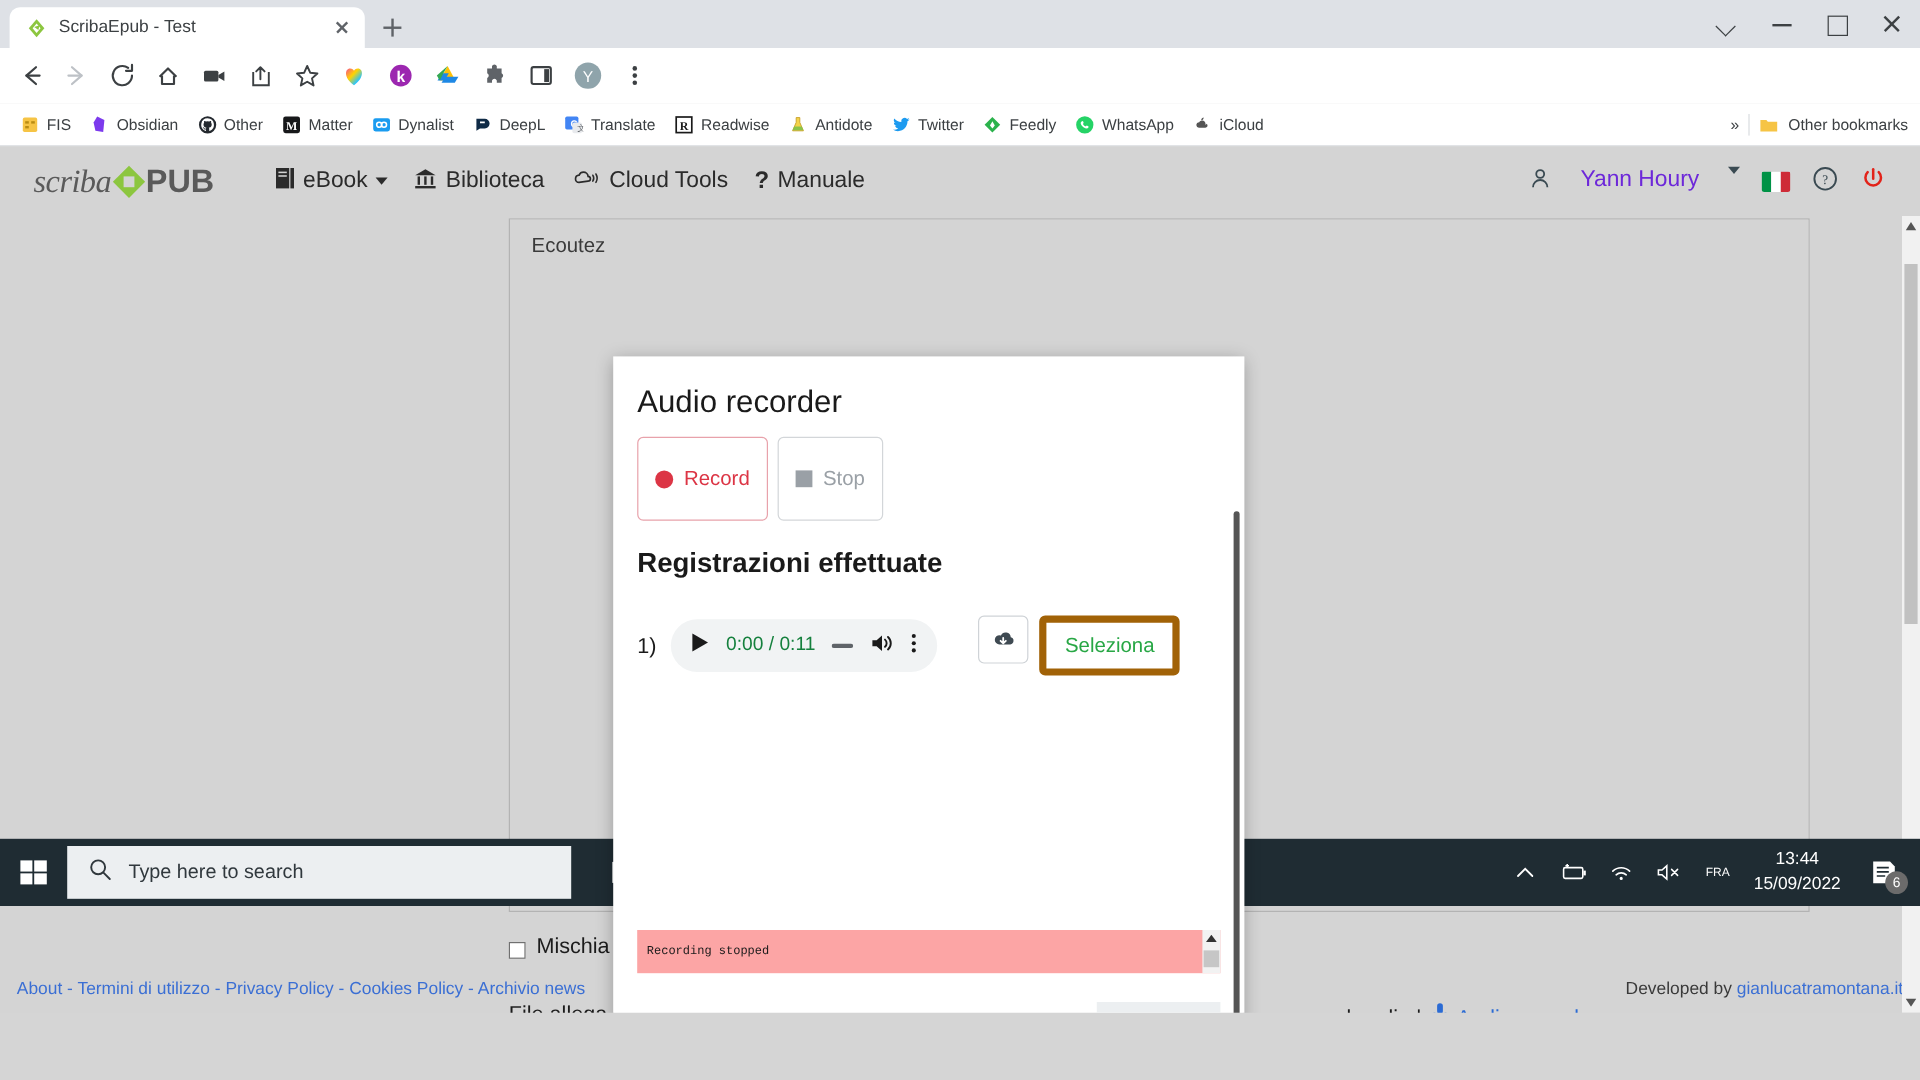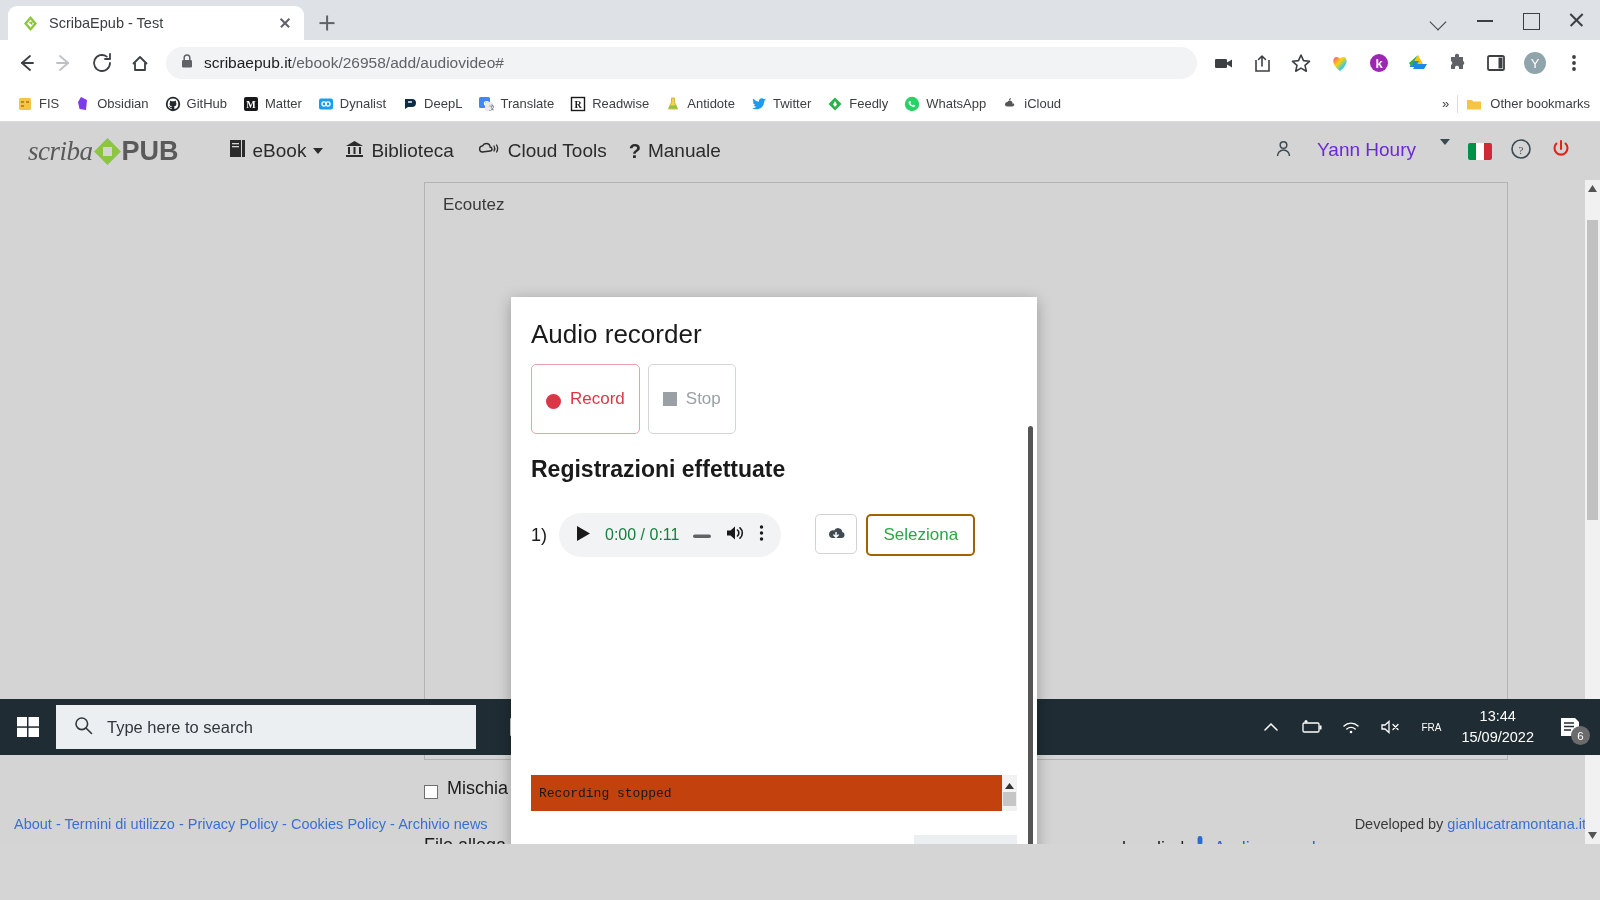--- a/index.html
+++ b/index.html
@@ -136,21 +136,21 @@
 
   
   .modal {
     position: absolute; left: 511px; top: 175px; width: 526px; height: 610px;
     background: #fff; box-shadow: 0 3px 14px rgba(0,0,0,0.28); z-index: 20;
   }
   .modal-title { font-size: 26px; color: #1a1a1a; padding: 22px 20px 6px 20px; font-weight: 400; }
   .modal-body { position: relative; padding: 0 20px; height: 470px; }
   .rec-buttons { display: flex; gap: 8px; margin-top: 8px; }
   .btn-record {
-    display: flex; align-items: flex-end; gap: 9px; border: 1px solid #e8a2ab;
+    display: flex; align-items: center; gap: 9px; border: 1px solid #e8a2ab;
     border-radius: 5px; padding: 24px 14px; color: #dc3545; font-size: 17px; background: #fff;
   }
   .dot-red { width: 15px; height: 15px; border-radius: 50%; background: #dc3545; }
   .btn-stop {
     display: flex; align-items: center; gap: 9px; border: 1px solid #d3d6d9;
     border-radius: 5px; padding: 8px 14px; color: #9aa0a6; font-size: 17px; background: #fff;
   }
   .sq-gray { width: 14px; height: 14px; background: #9aa0a6; }
   .rec-heading { font-size: 23px; font-weight: 700; color: #1a1a1a; margin-top: 22px; }
   .rec-item { display: flex; align-items: center; gap: 12px; margin-top: 30px; }
@@ -159,28 +159,28 @@
     display: flex; align-items: center; gap: 14px; background: #f1f3f4;
     border-radius: 22px; height: 44px; padding: 0 17px;
   }
   .ap-time { font-size: 16px; color: #15803d; }
   .rec-actions { display: flex; gap: 9px; margin-left: 22px; }
   .btn-cloud {
     width: 42px; height: 40px; border: 1px solid #cfd3d7; border-radius: 5px; background: #fff;
     display: flex; align-items: center; justify-content: center;
   }
   .btn-seleziona {
-    border: 2px solid #a16207; border-radius: 5px; background: #fff; color: #28a745;
+    border: 6px solid #a16207; border-radius: 5px; background: #fff; color: #28a745;
     font-size: 17px; padding: 9px 15px;
   }
   .modal-scroll { position: absolute; right: 4px; top: 62px; width: 5px; height: 460px; background: #555; border-radius: 3px; }
   .log-box {
     position: absolute; left: 20px; right: 20px; bottom: 96px; height: 36px;
-    background: #c2410c; display: flex; align-items: center; padding: 0 8px;
-    font-family: "Liberation Mono", monospace; font-size: 13px; color: #1a1a1a;
+    background: #fca5a5; display: flex; align-items: center; padding: 0 8px;
+    font-family: "Liberation Mono", monospace; font-size: 10px; color: #1a1a1a;
   }
   .log-scroll { position: absolute; right: 0; top: 0; bottom: 0; width: 15px; background: #f2f2f2; }
   .log-thumb { position: absolute; left: 1px; top: 17px; width: 13px; height: 14px; background: #c6c6c6; }
   .modal-footer { position: absolute; right: 20px; bottom: 28px; }
   .btn-chiudi {
     background: #eceff1; border: none; color: #212529; font-size: 17px; font-weight: 700;
     padding: 12px 21px; letter-spacing: 0.4px;
   }
 
   
@@ -253,29 +253,20 @@
       <svg width="36" height="36" viewBox="0 0 36 36">
           <path d="M26 18 a8 8 0 1 1 -3.2 -6.4" fill="none" stroke="#3c4043" stroke-width="1.8" stroke-linecap="round"></path>
           <path d="M26 9 V14 H21" fill="none" stroke="#3c4043" stroke-width="1.8" stroke-linecap="round" stroke-linejoin="round"></path>
         </svg>
     </div>
     <div class="tbtn">
       <svg width="36" height="36" viewBox="0 0 36 36">
           <path d="M11 19 L18 12 L25 19" fill="none" stroke="#3c4043" stroke-width="1.8" stroke-linejoin="round"></path>
           <path d="M13 18 V25 H23 V18" fill="none" stroke="#3c4043" stroke-width="1.8" stroke-linejoin="round"></path>
         </svg>
-    </div>
-    <div class="omnibox">
-      <span>
-        <svg width="14" height="16" viewBox="0 0 14 16">
-            <rect x="2" y="7" width="10" height="7.5" rx="1.2" fill="#5f6368"></rect>
-            <path d="M4.2 7 V4.8 a2.8 2.8 0 0 1 5.6 0 V7" fill="none" stroke="#5f6368" stroke-width="1.5"></path>
-          </svg>
-      </span>
-      <span class="omnibox-text"><span>scribaepub.it</span><span class="dim">/ebook/26958/add/audiovideo#</span></span>
     </div>
     <div class="ext-icons">
       <div class="tbtn">
         <svg width="36" height="36" viewBox="0 0 36 36">
             <rect x="10" y="14" width="12" height="9" rx="1.3" fill="#3c4043"></rect>
             <path d="M22 17.5 L27 14.5 V22.5 L22 19.5 Z" fill="#3c4043"></path>
           </svg>
       </div>
       <div class="tbtn">
         <svg width="36" height="36" viewBox="0 0 36 36">
@@ -356,21 +347,21 @@
       <span class="bm-ico"><svg width="16" height="16" viewBox="0 0 16 16">
             <path d="M6 1 L12 4 L11 14 L4.5 13 L3 6 Z" fill="#7c3aed"></path>
           </svg></span>
       <span class="bm-label">Obsidian</span>
     </div>
     <div class="bm">
       <span class="bm-ico"><svg width="16" height="16" viewBox="0 0 16 16">
             <circle cx="8" cy="8" r="7.2" fill="#24292f"></circle>
             <path d="M8 2.6 a5.4 5.4 0 0 0 -1.7 10.5 c.27.05.37-.12.37-.26 v-.93 c-1.5.33-1.82-.72-1.82-.72 -.25-.63-.6-.8-.6-.8 -.5-.33.04-.33.04-.33 .54.04.83.56.83.56 .48.83 1.27.59 1.58.45 .05-.35.19-.59.34-.73 -1.2-.13-2.46-.6-2.46-2.67 0-.59.21-1.07.55-1.45 -.06-.14-.24-.69.05-1.44 0 0 .45-.14 1.48.55 a5.1 5.1 0 0 1 2.7 0 c1.02-.7 1.47-.55 1.47-.55 .3.75.11 1.3.06 1.44 .34.38.55.86.55 1.45 0 2.08-1.27 2.54-2.47 2.67 .2.17.37.5.37 1v1.48c0 .14.1.31.37.26A5.4 5.4 0 0 0 8 2.6z" fill="#fff"></path>
           </svg></span>
-      <span class="bm-label">GitHub</span>
+      <span class="bm-label">Other</span>
     </div>
     <div class="bm">
       <span class="bm-ico"><svg width="16" height="16">
             <rect x="1" y="1" width="14" height="14" rx="2" fill="#17181a"></rect>
             <text x="8" y="12" font-size="10" font-weight="700" fill="#fff" text-anchor="middle" font-family="Liberation Serif, serif">M</text>
           </svg></span>
       <span class="bm-label">Matter</span>
     </div>
     <div class="bm">
       <span class="bm-ico"><svg width="16" height="16">

